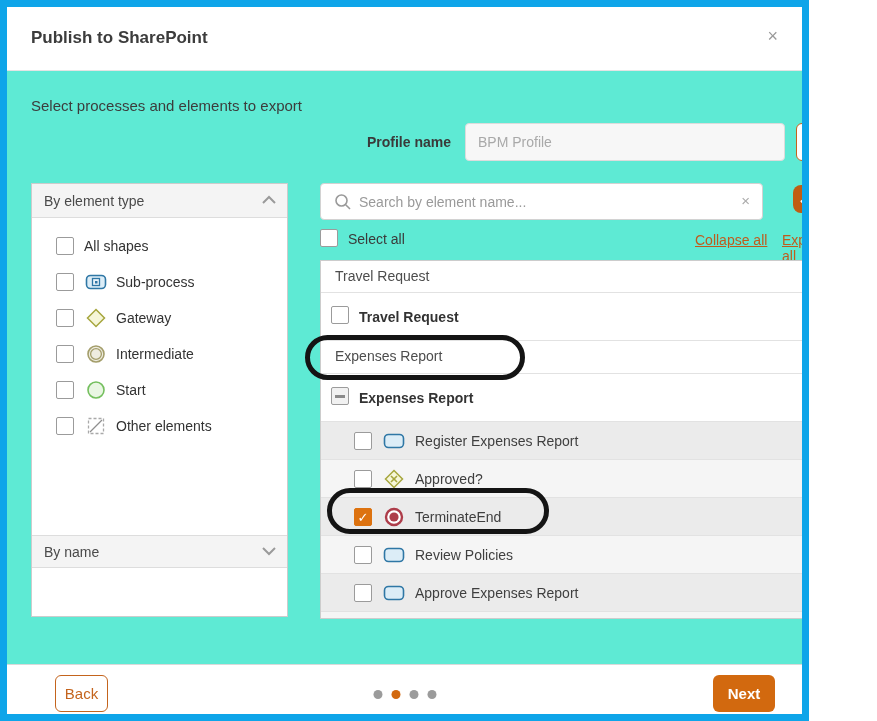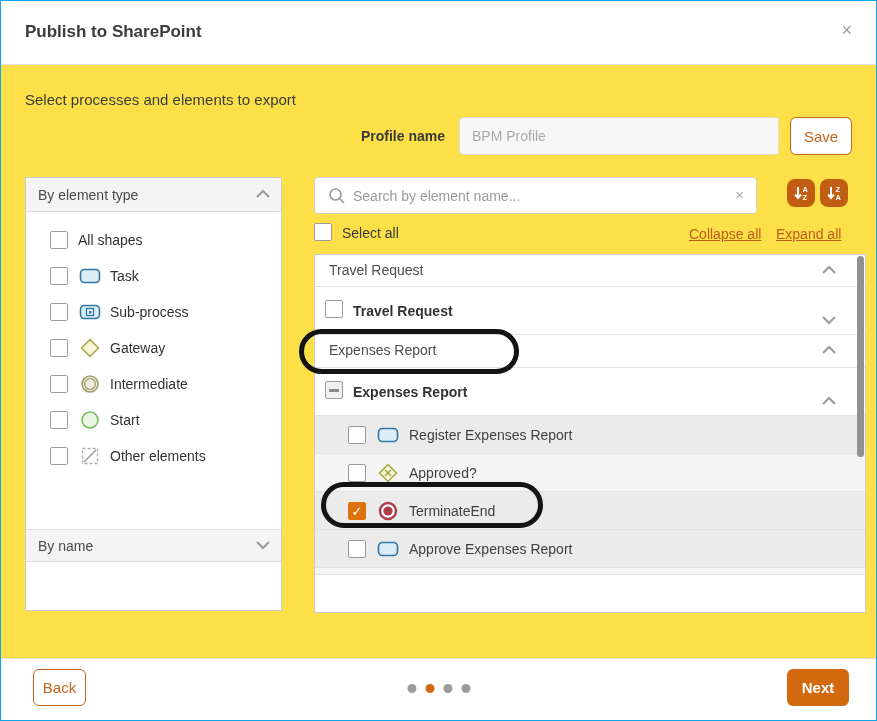--- a/index.html
+++ b/index.html
@@ -1,19 +1,19 @@
 <!DOCTYPE html>
 <html><head>
 <meta charset="utf-8">
 <style>
   * { margin:0; padding:0; box-sizing:border-box; }
   html,body { width:877px; height:721px; }
   body { font-family:"Liberation Sans","DejaVu Sans",sans-serif; background:#fff; }
-  .dialog { position:relative; width:877px; height:721px; background:#fde047;
-            border:1px solid #0ea5e9; overflow:hidden; }
+  .dialog { position:relative; width:809px; height:721px; background:#5eead4;
+            border:7px solid #0ea5e9; overflow:hidden; }
 
   
   .hdr { position:absolute; left:0; top:0; width:100%; height:64px;
          border-bottom:1px solid #e4e4e4; background:#fff; }
   .hdr-title { position:absolute; left:24px; top:21px; font-size:17px; font-weight:700; color:#3c3c3c; }
   .hdr-close { position:absolute; right:24px; top:20px; font-size:18px; color:#9a9a9a; cursor:pointer; line-height:1; }
 
   .subtitle { position:absolute; left:24px; top:90px; font-size:15px; color:#3c3c3c; }
 
   
@@ -86,21 +86,21 @@
   .shade-dark { background:#ebebeb; }
   .shade-light { background:#f5f5f5; }
   .row-chev { position:absolute; right:28px; cursor:pointer; }
   .chev-mid { top:10px; } .chev-low { top:28px; }
   .scroll-thumb { position:absolute; right:1px; top:1px; width:7px; height:201px;
                   background:#909090; border-radius:4px; }
 
   
   .footer { position:absolute; left:0; top:657px; width:100%; height:64px;
             border-top:1px solid #d9d9d9; background:#fff; }
-  .back-btn { position:absolute; left:32px; top:10px; width:53px; height:37px; }
+  .back-btn { position:absolute; left:48px; top:10px; width:53px; height:37px; }
   .next-btn { position:absolute; right:27px; top:10px; width:62px; height:37px; background:#d2690f;
               border:0; border-radius:6px; color:#fff; font-size:15px; font-weight:700;
               font-family:inherit; cursor:pointer; }
   .dots { position:absolute; left:50%; top:25px; transform:translateX(-50%); display:flex; gap:9px; }
   .dot { width:9px; height:9px; border-radius:50%; background:#9b9b9b; cursor:pointer; }
   .dot.active { background:#d2690f; }
 
   
   .annot { position:absolute; border:5px solid #141414; border-radius:28px; z-index:10; pointer-events:none; }
   .annot-1 { left:298px; top:328px; width:220px; height:45px; }
@@ -133,29 +133,20 @@
           </svg>
       </span>
     </div>
     <div class="type-list">
 
       <div class="type-row">
         <span class="cb"></span>
         <span class="lbl">All shapes</span>
       </div>
 
-      <div class="type-row">
-        <span class="cb"></span>
-        <span class="icon-slot">
-          <svg width="22" height="16">
-              <rect x="1.5" y="1.5" width="19" height="13" rx="4" fill="#dcedf7" stroke="#2f77a5" stroke-width="1.6"></rect>
-            </svg>
-        </span>
-        <span class="lbl">Task</span>
-      </div>
 
       <div class="type-row">
         <span class="cb"></span>
         <span class="icon-slot">
           <svg width="22" height="16">
             <rect x="1.5" y="1.5" width="19" height="13" rx="4" fill="#dcedf7" stroke="#2f77a5" stroke-width="1.6"></rect>
             <rect x="7.5" y="4.5" width="7" height="7" fill="#eaf3fa" stroke="#2f77a5" stroke-width="1.3"></rect>
             <rect x="10" y="7" width="2.5" height="2.5" fill="#2f77a5"></rect>
           </svg>
         </span>
@@ -319,20 +310,29 @@
         </span>
       <span class="c-icon">
         <svg width="20" height="20">
           <circle cx="10" cy="10" r="8" fill="#fff" stroke="#ae3d4a" stroke-width="2.4"></circle>
           <circle cx="10" cy="10" r="4.6" fill="#ae3d4a"></circle>
         </svg>
       </span>
       <span class="c-lbl">TerminateEnd</span>
     </div>
 
+    <div class="t-row t-child shade-light">
+      <span class="cb"></span>
+      <span class="c-icon">
+        <svg width="22" height="16">
+            <rect x="1.5" y="1.5" width="19" height="13" rx="4" fill="#dcedf7" stroke="#2f77a5" stroke-width="1.6"></rect>
+          </svg>
+      </span>
+      <span class="c-lbl">Review Policies</span>
+    </div>
 
     <div class="t-row t-child shade-dark">
       <span class="cb"></span>
       <span class="c-icon">
         <svg width="22" height="16">
             <rect x="1.5" y="1.5" width="19" height="13" rx="4" fill="#dcedf7" stroke="#2f77a5" stroke-width="1.6"></rect>
           </svg>
       </span>
       <span class="c-lbl">Approve Expenses Report</span>
     </div>

